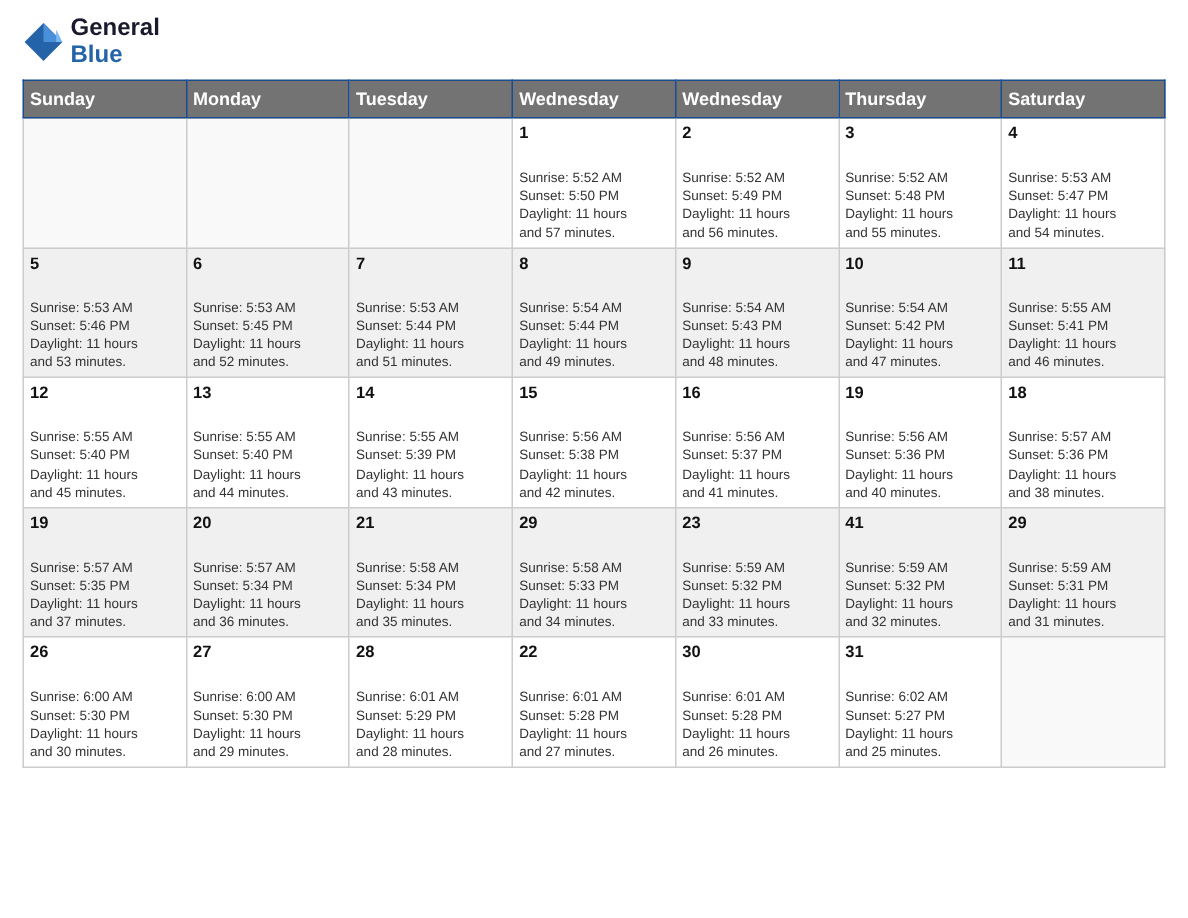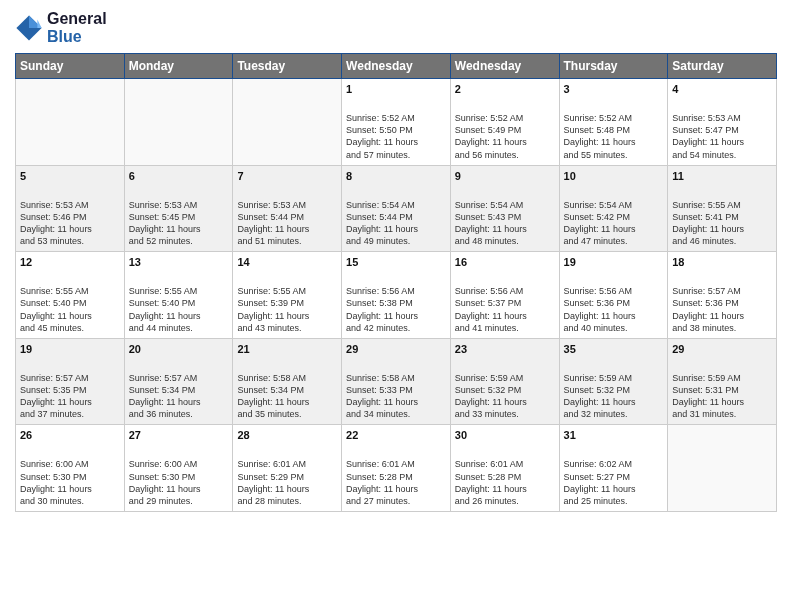--- a/index.html
+++ b/index.html
@@ -286,21 +286,21 @@
 and 34 minutes.</div>
           </td>
           <td>
             <div class="day-num">23</div>
             <div class="day-info" style="white-space: pre-line;">Sunrise: 5:59 AM
 Sunset: 5:32 PM
 Daylight: 11 hours
 and 33 minutes.</div>
           </td>
           <td>
-            <div class="day-num">35</div>
+            <div class="day-num">41</div>
             <div class="day-info" style="white-space: pre-line;">Sunrise: 5:59 AM
 Sunset: 5:32 PM
 Daylight: 11 hours
 and 32 minutes.</div>
           </td>
           <td>
             <div class="day-num">29</div>
             <div class="day-info" style="white-space: pre-line;">Sunrise: 5:59 AM
 Sunset: 5:31 PM
 Daylight: 11 hours

